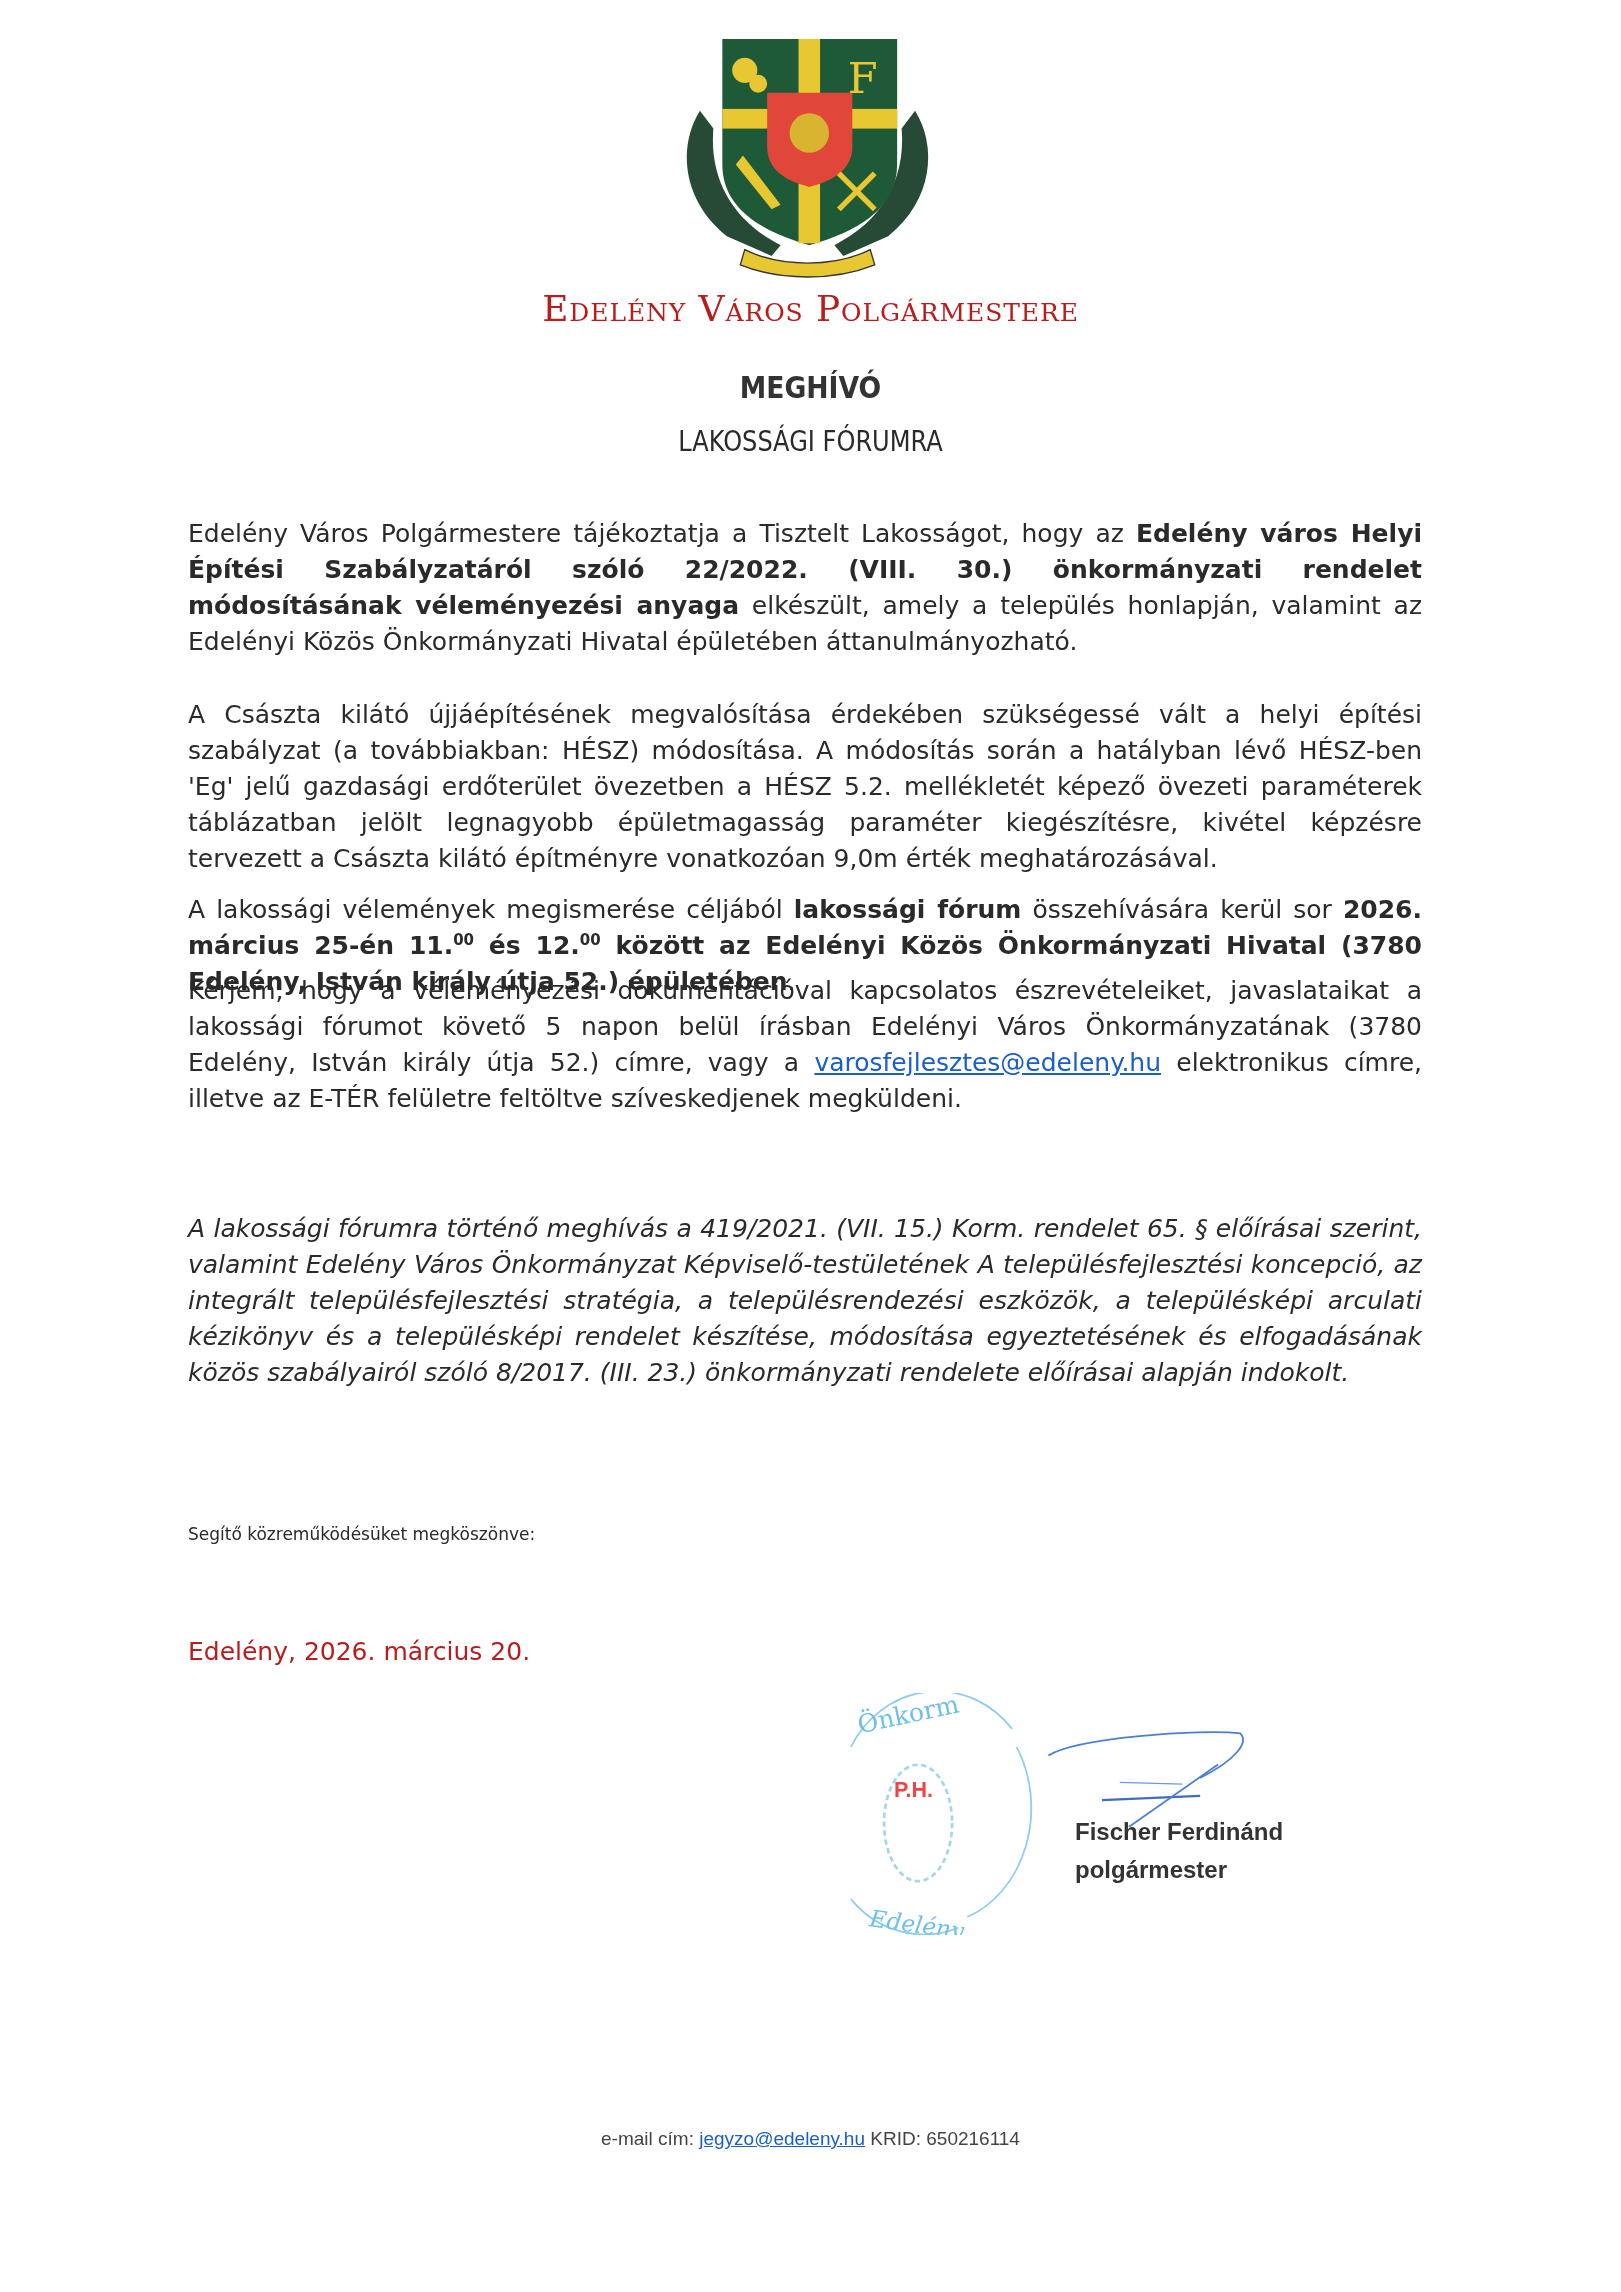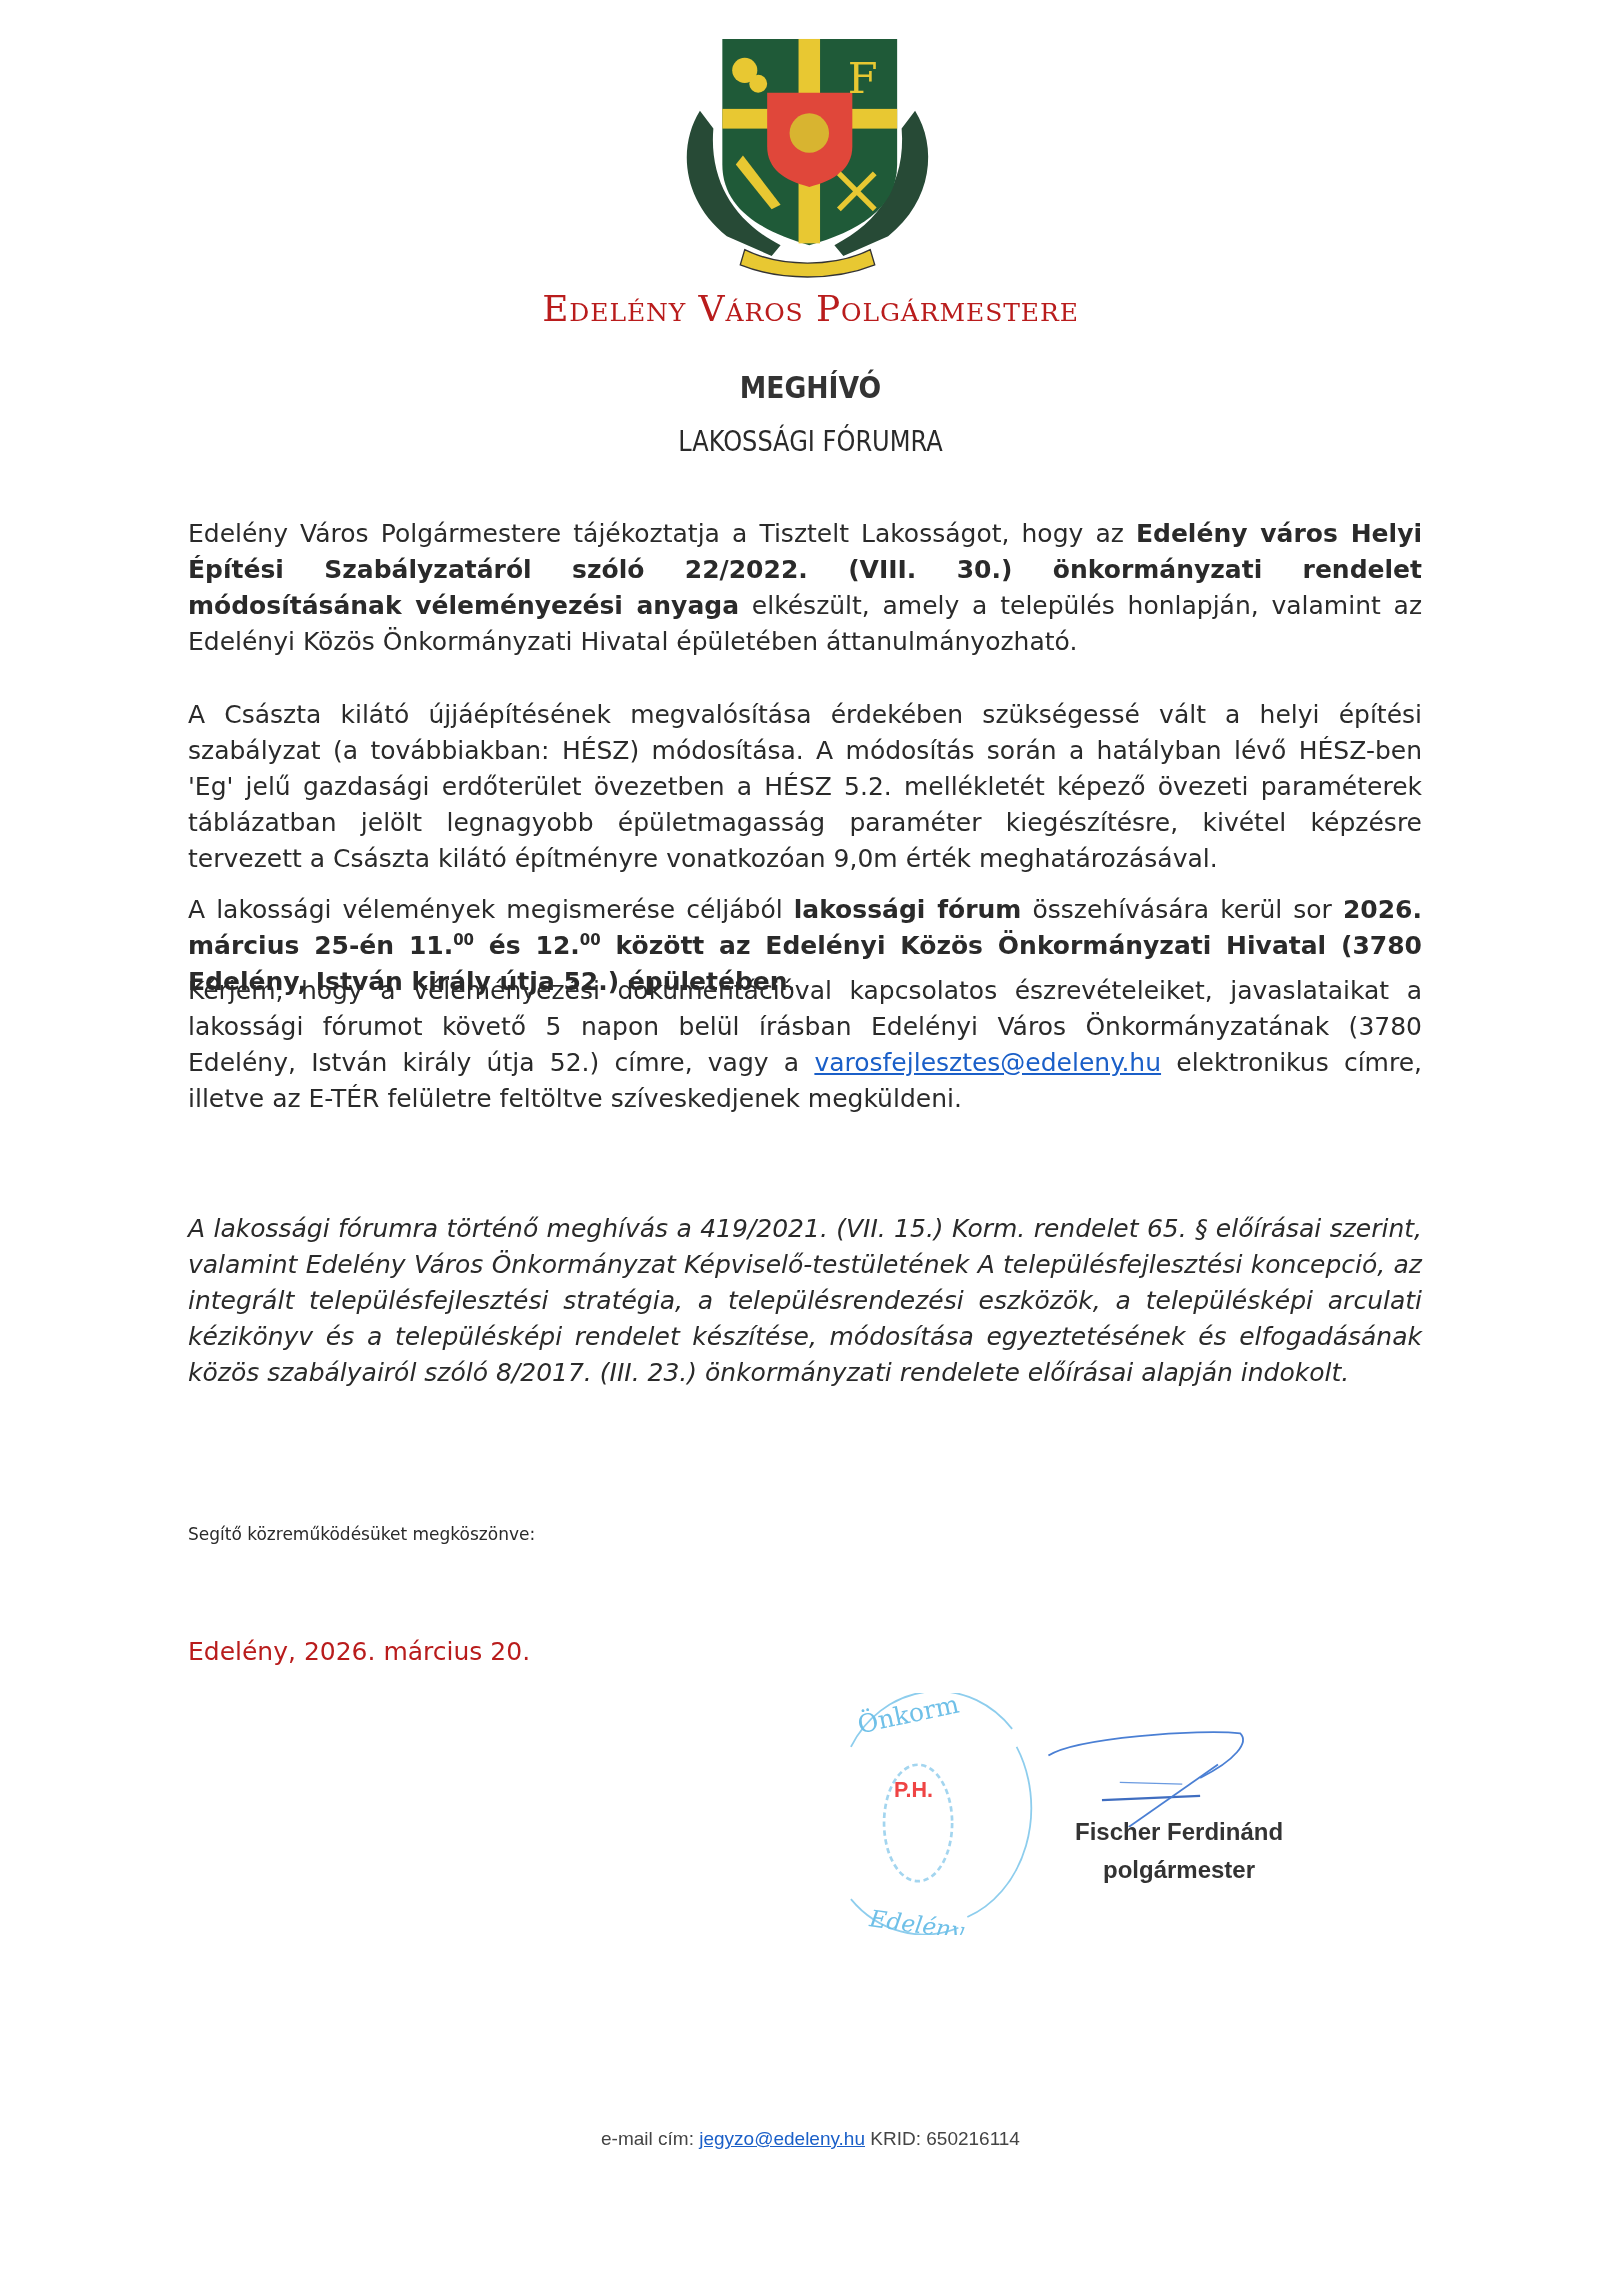--- a/index.html
+++ b/index.html
@@ -23,21 +23,21 @@
   .p4 { top: 973px; }
   .p5 { top: 1211px; font-style: italic; }
   .thanks { position: absolute; left: 188px; top: 1524px; font-size: 17px; color: #2a2a2a; }
   .date { position: absolute; left: 188px; top: 1637px; font-size: 25px; color: #b91c1c; }
   .b { font-weight: bold; }
   .link { color: #1a5fc8; text-decoration: underline; }
   .stamp { position: absolute; left: 833px; top: 1693px; width: 206px; height: 242px; }
   .ph { position: absolute; left: 894px; top: 1778px; font-family: "Liberation Sans", sans-serif;
         font-weight: bold; font-size: 21.5px; color: #ef4444; }
   .sig { position: absolute; left: 1021px; top: 1711px; width: 269px; height: 116px; }
-  .signer { position: absolute; left: 1075px; top: 1813px; text-align: center;
+  .signer { position: absolute; left: 1075px; top: 1813px; text-align: left;
             font-family: "Liberation Sans", sans-serif; font-weight: bold; font-size: 24px;
             line-height: 38px; color: #333; }
   .footer { position: absolute; left: 0; width: 1621px; top: 2124px; text-align: center;
             font-family: "Liberation Sans", sans-serif; font-size: 19px; line-height: 29.6px; color: #444; }
   sup { font-size: 60%; vertical-align: super; line-height: 0; }
 </style>
 </head>
 <body>
 
 <div class="crest">

